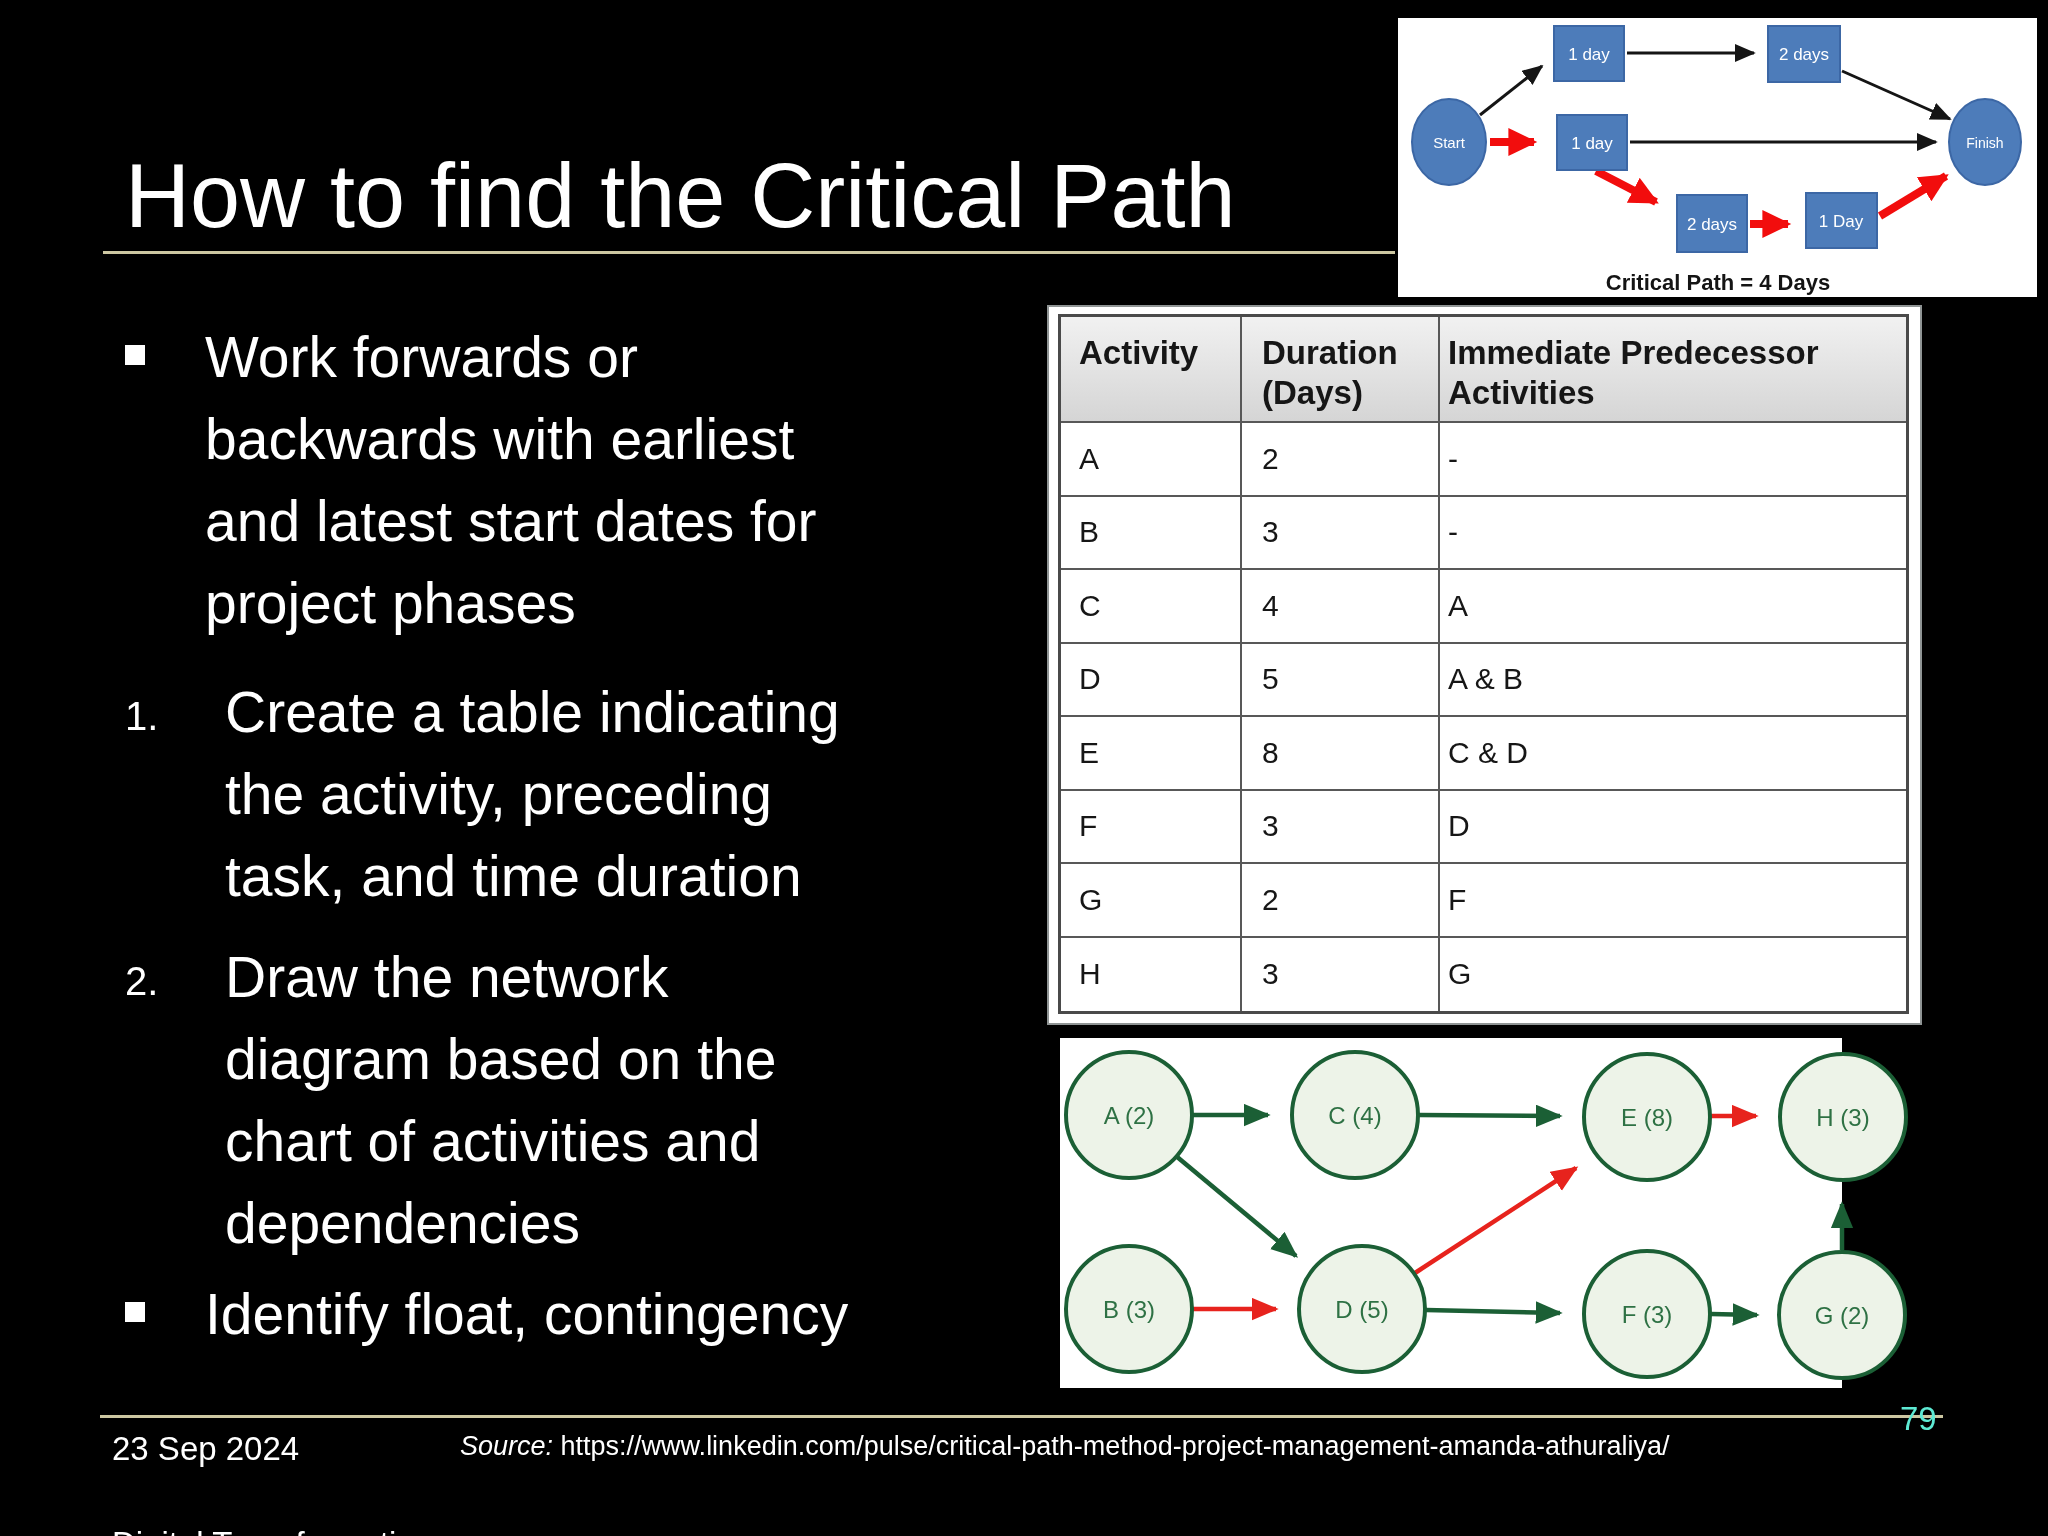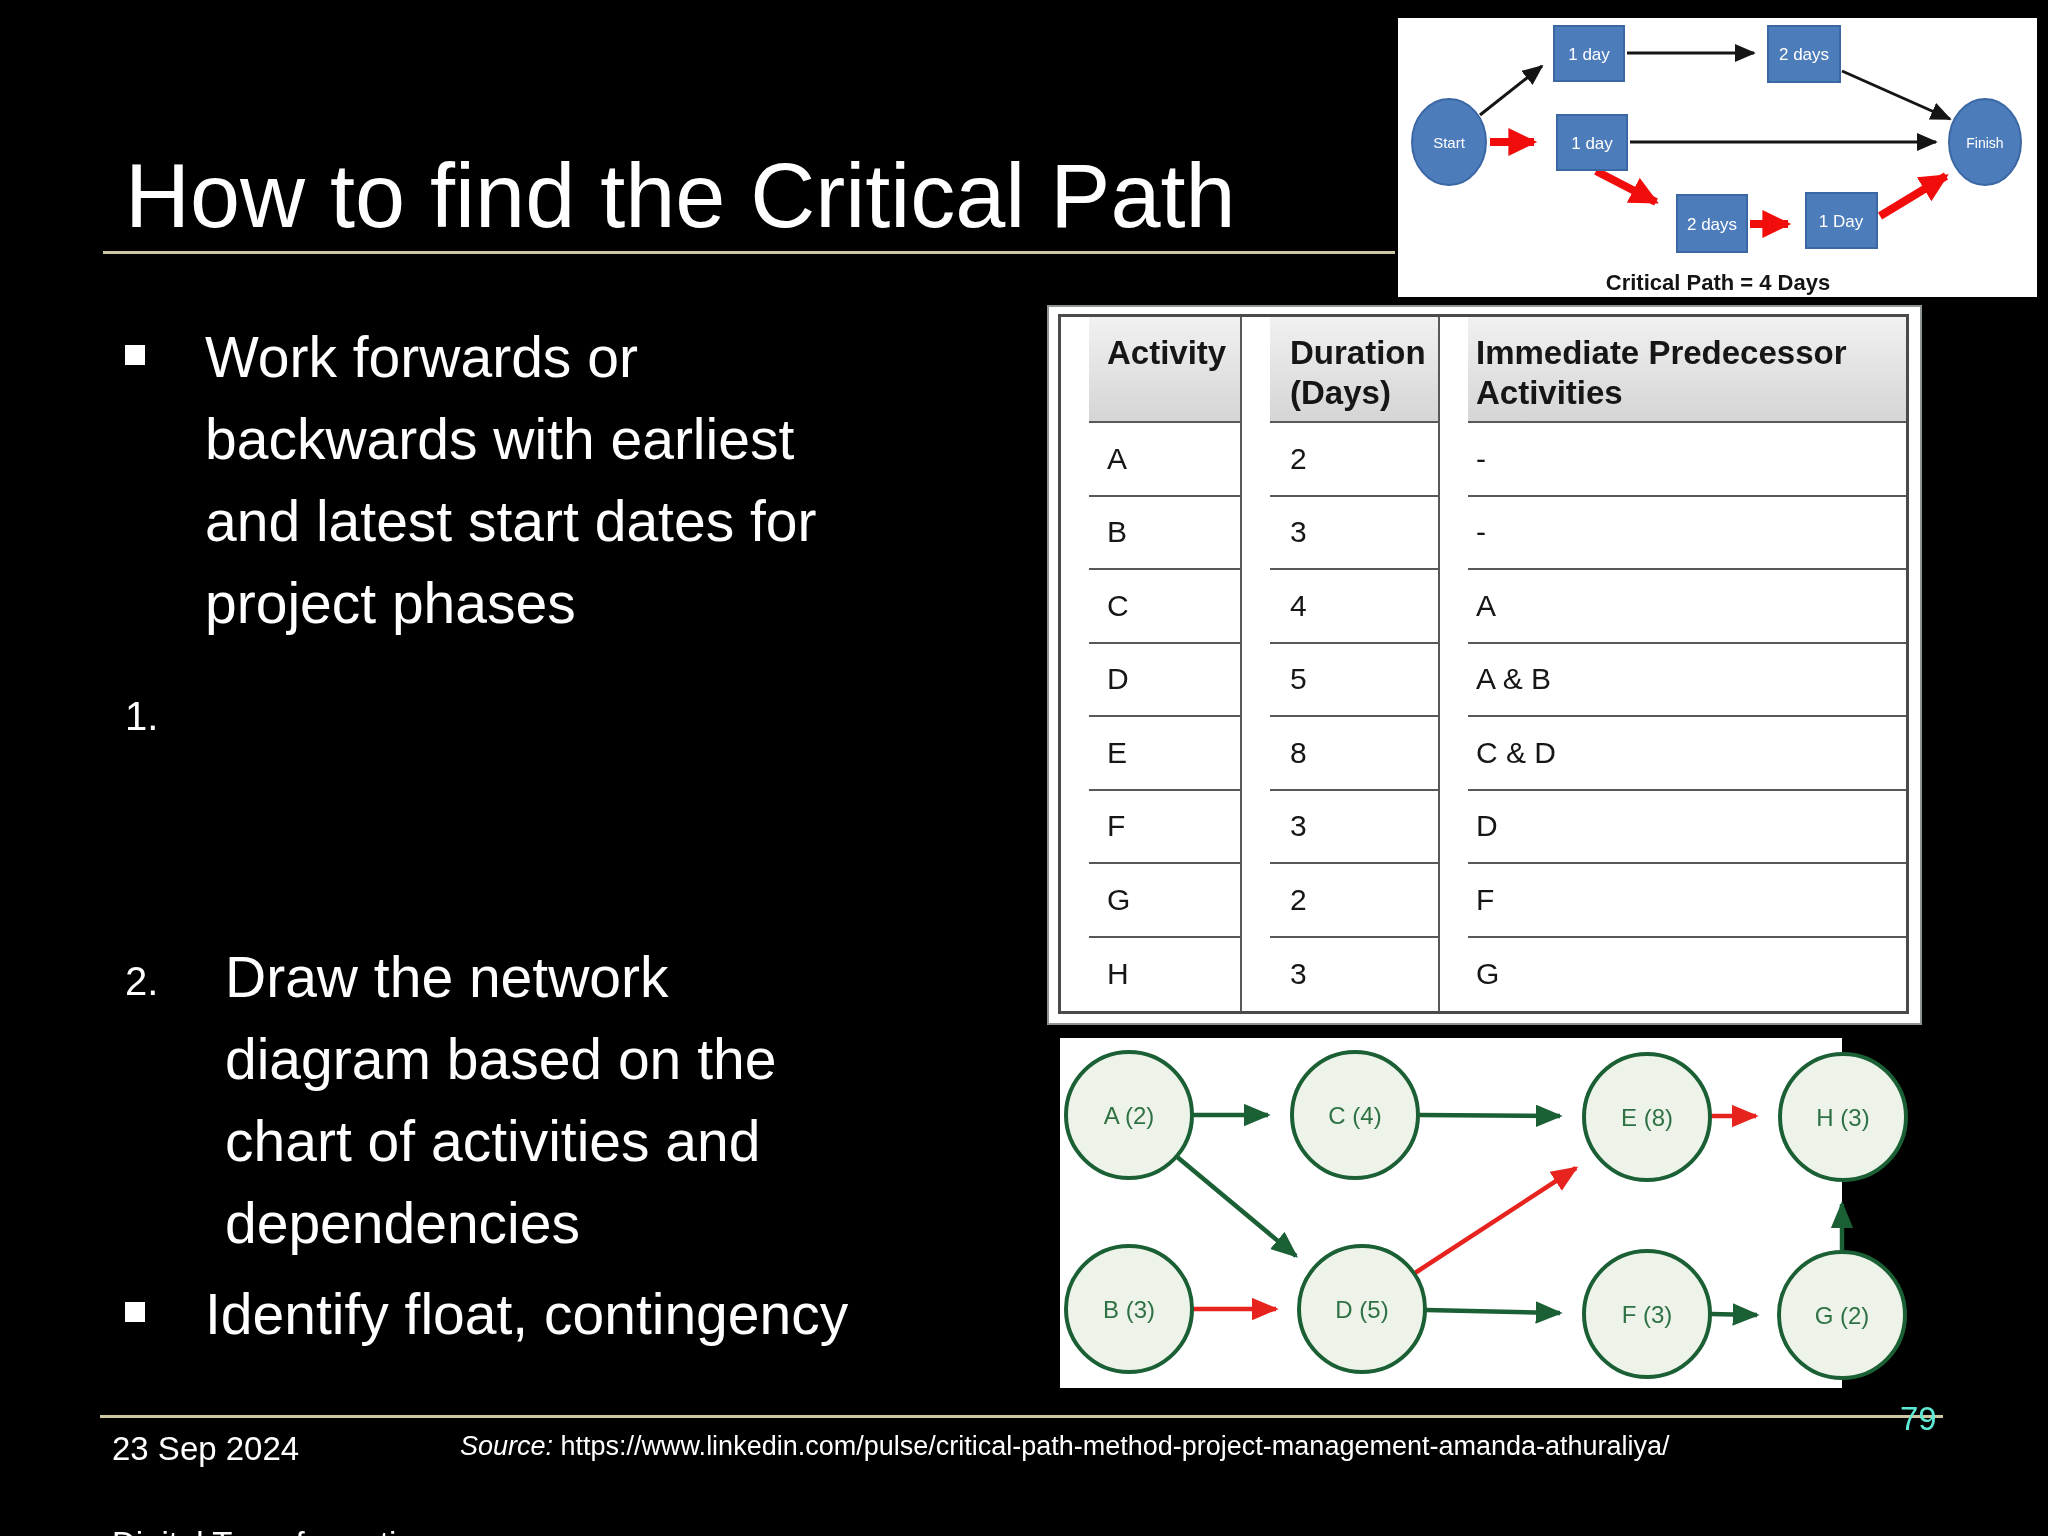--- a/index.html
+++ b/index.html
@@ -32,21 +32,21 @@
   
   .cpm-table{
     position:absolute;left:9px;top:7px;width:851px;height:700px;
     display:grid;grid-template-columns:181px 198px 1fr;
     grid-template-rows:106px repeat(8,1fr);
     border:3px solid #4a4a4a;box-sizing:border-box;background:#fff;
     color:#161616;
   }
   .cpm-cell{
     border-right:2px solid #585858;border-bottom:2px solid #585858;
-    display:flex;align-items:center;padding-left:18px;font-size:30px;box-sizing:border-box;margin-left:28px;
+    display:flex;align-items:center;padding-left:18px;font-size:30px;box-sizing:border-box;
   }
   .cpm-cell:nth-child(3n){border-right:none;}
   .cpm-cell:nth-child(n+25){border-bottom:none;}
   .cpm-head{
     background:linear-gradient(#f1f1f1,#d5d5d5);
     font-weight:bold;font-size:33px;line-height:40px;
     align-items:flex-start;padding-top:16px;white-space:pre-line;
   }
   .col-dur{padding-left:20px;}
   .col-pred{padding-left:8px;}
@@ -64,20 +64,23 @@
   <div class="title">How to find the Critical Path</div>
   <div class="title-rule"></div>
 
   <div class="bullet-square" style="left:125px;top:345px;"></div>
   <div class="body-text" style="left:205px;top:316px;">Work forwards or
 backwards with earliest
 and latest start dates for
 project phases</div>
 
   <div class="list-number" style="left:125px;top:696px;">1.</div>
+  <div class="body-text" style="left:225px;top:671px;">Create a table indicating
+the activity, preceding
+task, and time duration</div>
 
   <div class="list-number" style="left:125px;top:961px;">2.</div>
   <div class="body-text" style="left:225px;top:936px;">Draw the network
 diagram based on the
 chart of activities and
 dependencies</div>
 
   <div class="bullet-square" style="left:125px;top:1302px;"></div>
   <div class="body-text" style="left:205px;top:1273px;text-align:center;">Identify float, contingency</div>
 

